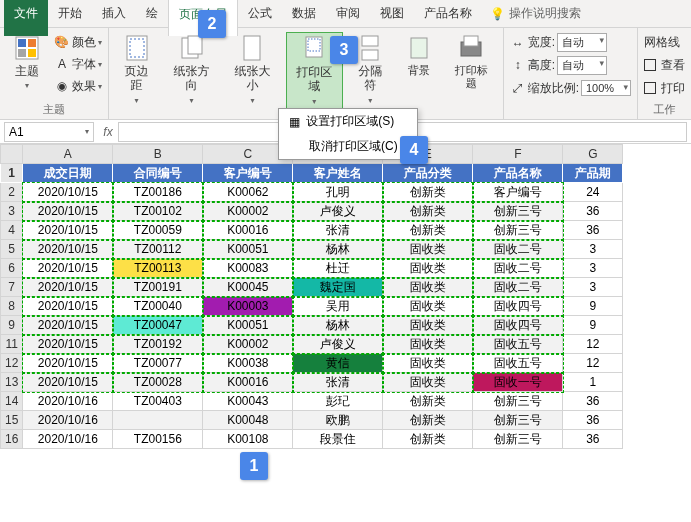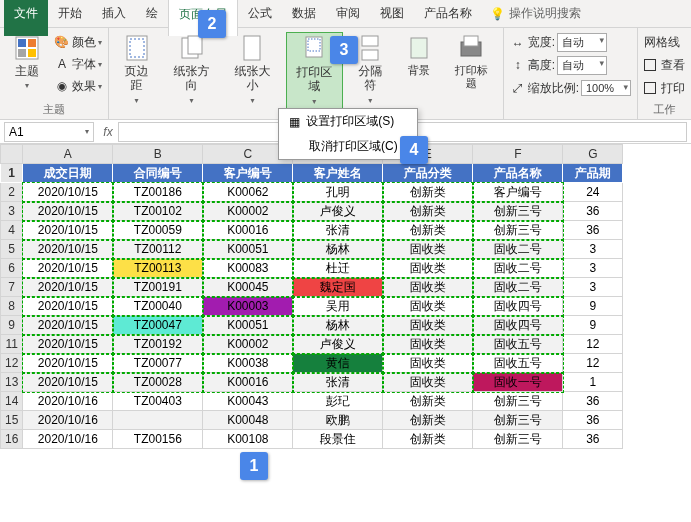--- a/index.html
+++ b/index.html
@@ -291,21 +291,21 @@
           <td style="background:#fff;outline:1px dashed #0a0">杜迁</td>
           <td style="background:#fff;outline:1px dashed #0a0">固收类</td>
           <td style="background:#fff;outline:1px dashed #0a0">固收二号</td>
           <td style="">3</td>
         </tr>
         <tr>
           <td class="rowhdr">7</td>
           <td style="background:#f2f2f2;outline:1px dashed #0a0">2020/10/15</td>
           <td style="background:#f2f2f2;outline:1px dashed #0a0">TZ00191</td>
           <td style="background:#f2f2f2;outline:1px dashed #0a0">K00045</td>
-          <td style="background:#ef4444;outline:1px dashed #0a0">魏定国</td>
+          <td style="background:#14b8a6;outline:1px dashed #0a0">魏定国</td>
           <td style="background:#f2f2f2;outline:1px dashed #0a0">固收类</td>
           <td style="background:#f2f2f2;outline:1px dashed #0a0">固收二号</td>
           <td style="">3</td>
         </tr>
         <tr>
           <td class="rowhdr">8</td>
           <td style="background:#fff;outline:1px dashed #0a0">2020/10/15</td>
           <td style="background:#fff;outline:1px dashed #0a0">TZ00040</td>
           <td style="background:#a21caf;outline:1px dashed #0a0">K00003</td>
           <td style="background:#fff;outline:1px dashed #0a0">吴用</td>

